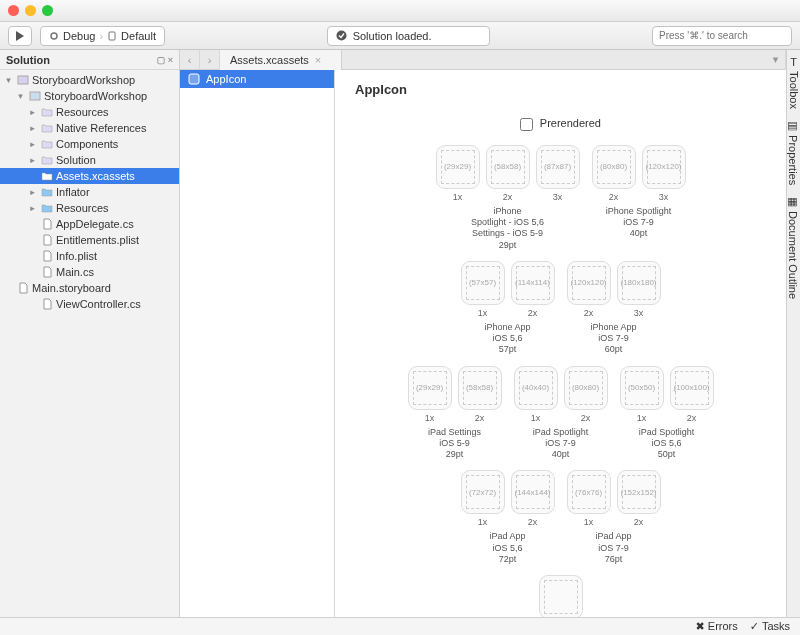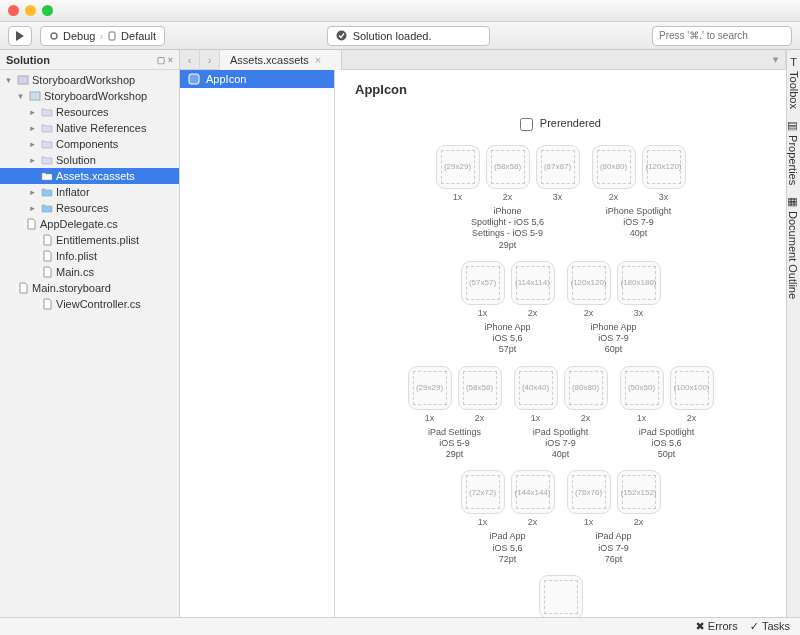--- a/index.html
+++ b/index.html
@@ -169,21 +169,21 @@
         </div>
         <div class="ti" style="padding-left: 28px;">
           <span class="disc">▸</span>
           <span class="ic">
             <svg viewBox="0 0 12 12">
               <path d="M1 3 L4 3 L5 4 L11 4 L11 10 L1 10 Z" fill="#8fc9f2" stroke="#999" stroke-width="0.5"></path>
             </svg>
           </span>
           <span>Resources</span>
         </div>
-        <div class="ti" style="padding-left: 12px;">
+        <div class="ti" style="padding-left: 28px;">
           <span class="disc"></span>
           <span class="ic">
             <svg viewBox="0 0 12 12">
               <path d="M3 1 L8 1 L10 3 L10 11 L3 11 Z" fill="#fff" stroke="#999"></path>
             </svg>
           </span>
           <span>AppDelegate.cs</span>
         </div>
         <div class="ti" style="padding-left: 28px;">
           <span class="disc"></span>

